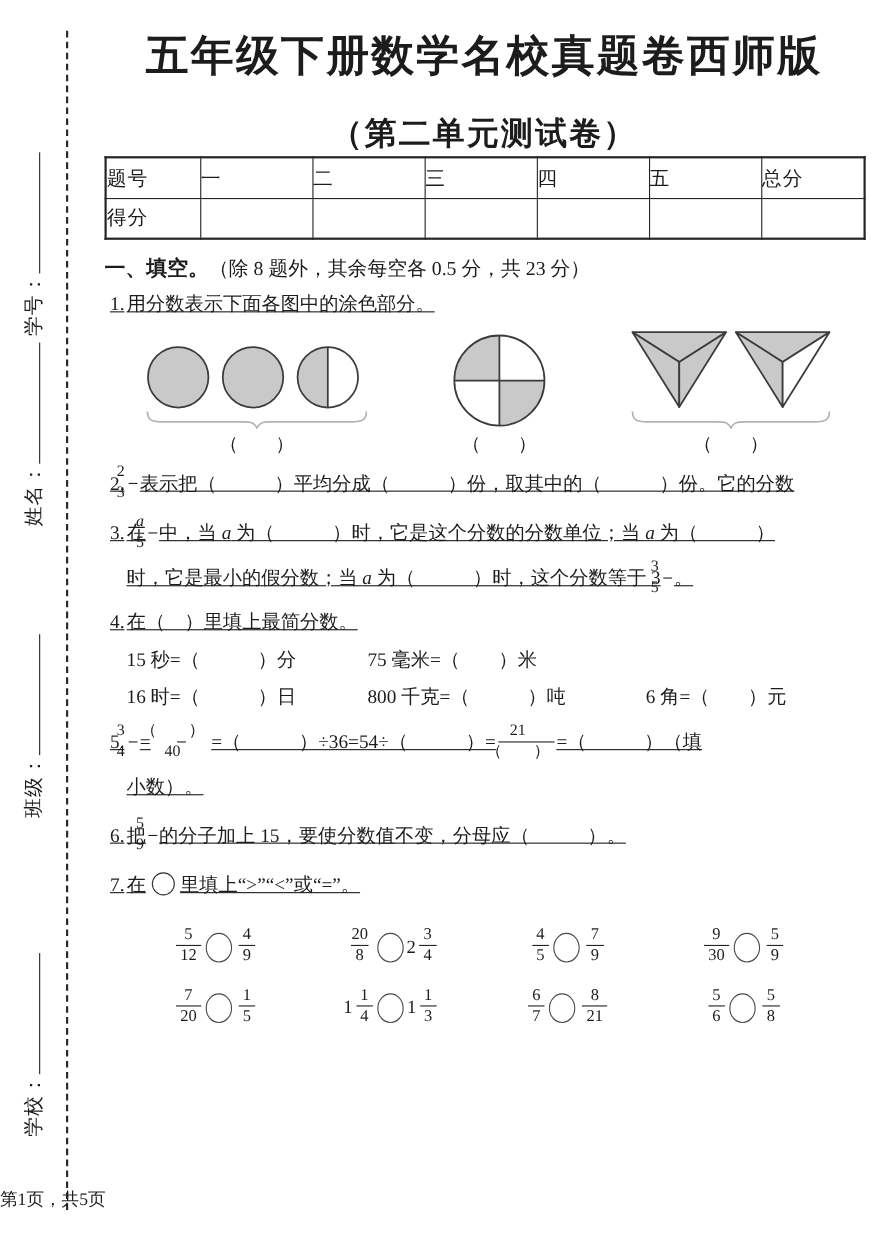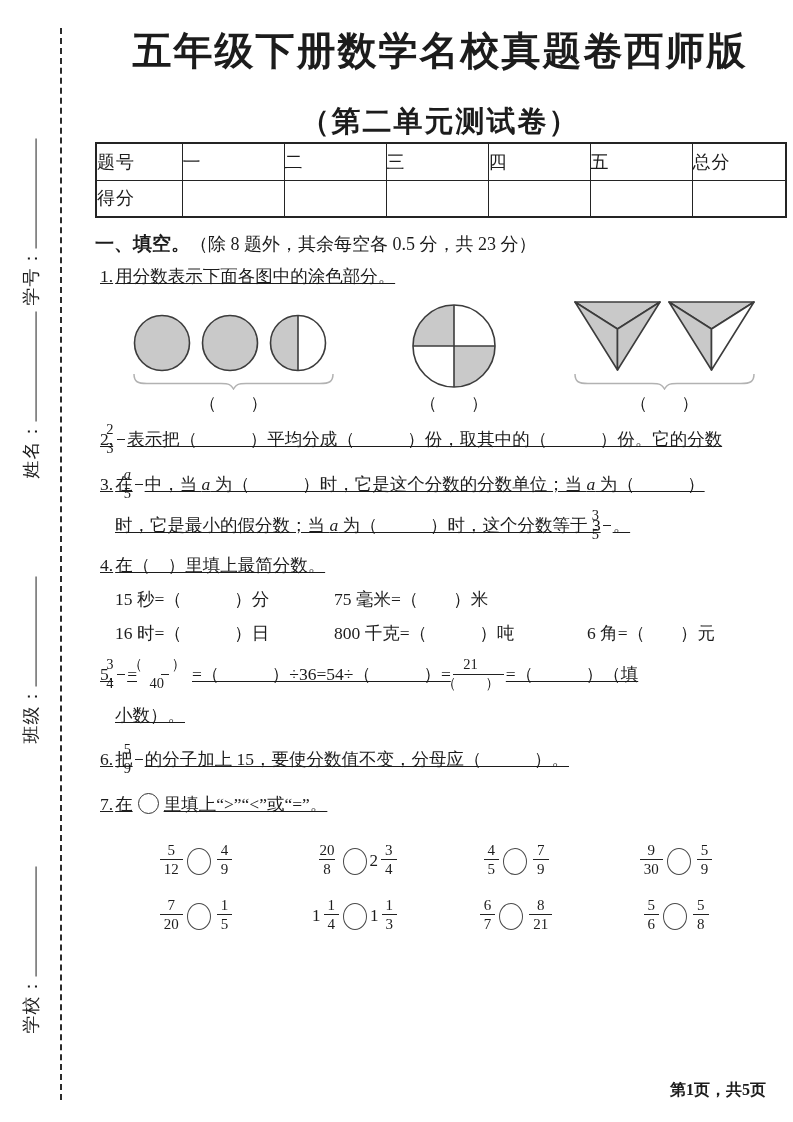--- a/index.html
+++ b/index.html
@@ -60,21 +60,21 @@
   
   .circ { display:inline-block; width:21px; height:21px; border:1.7px solid #333;
           border-radius:50%; vertical-align:-4px; margin:0 5px; }
   .cmp-grid { display:grid; grid-template-columns:repeat(4,1fr); row-gap:16px;
               justify-items:center; padding:14px 30px 0 20px; margin-top:4px; }
   .cmp { display:flex; align-items:center; }
   .cmp .fr { font-size:15px; }
   .cmp-circle { display:inline-block; width:24px; height:27px; border:1.6px solid #4a4a4a;
                 border-radius:50%; margin:0 2px; }
 
-  .footer { position:absolute; left:0; top:1080px; width:766px; text-align:right; font-size:16px;font-weight:bold; }
+  .footer { position:absolute; left:0; top:1080px; width:766px; text-align:left; font-size:16px; }
 </style>
 </head>
 <body>
 
 <div class="page">
 
   <div class="cutline"></div>
 
   <div class="side-item" style="top:222px">
     <span class="side-label">学号：</span><span class="side-line"></span>

